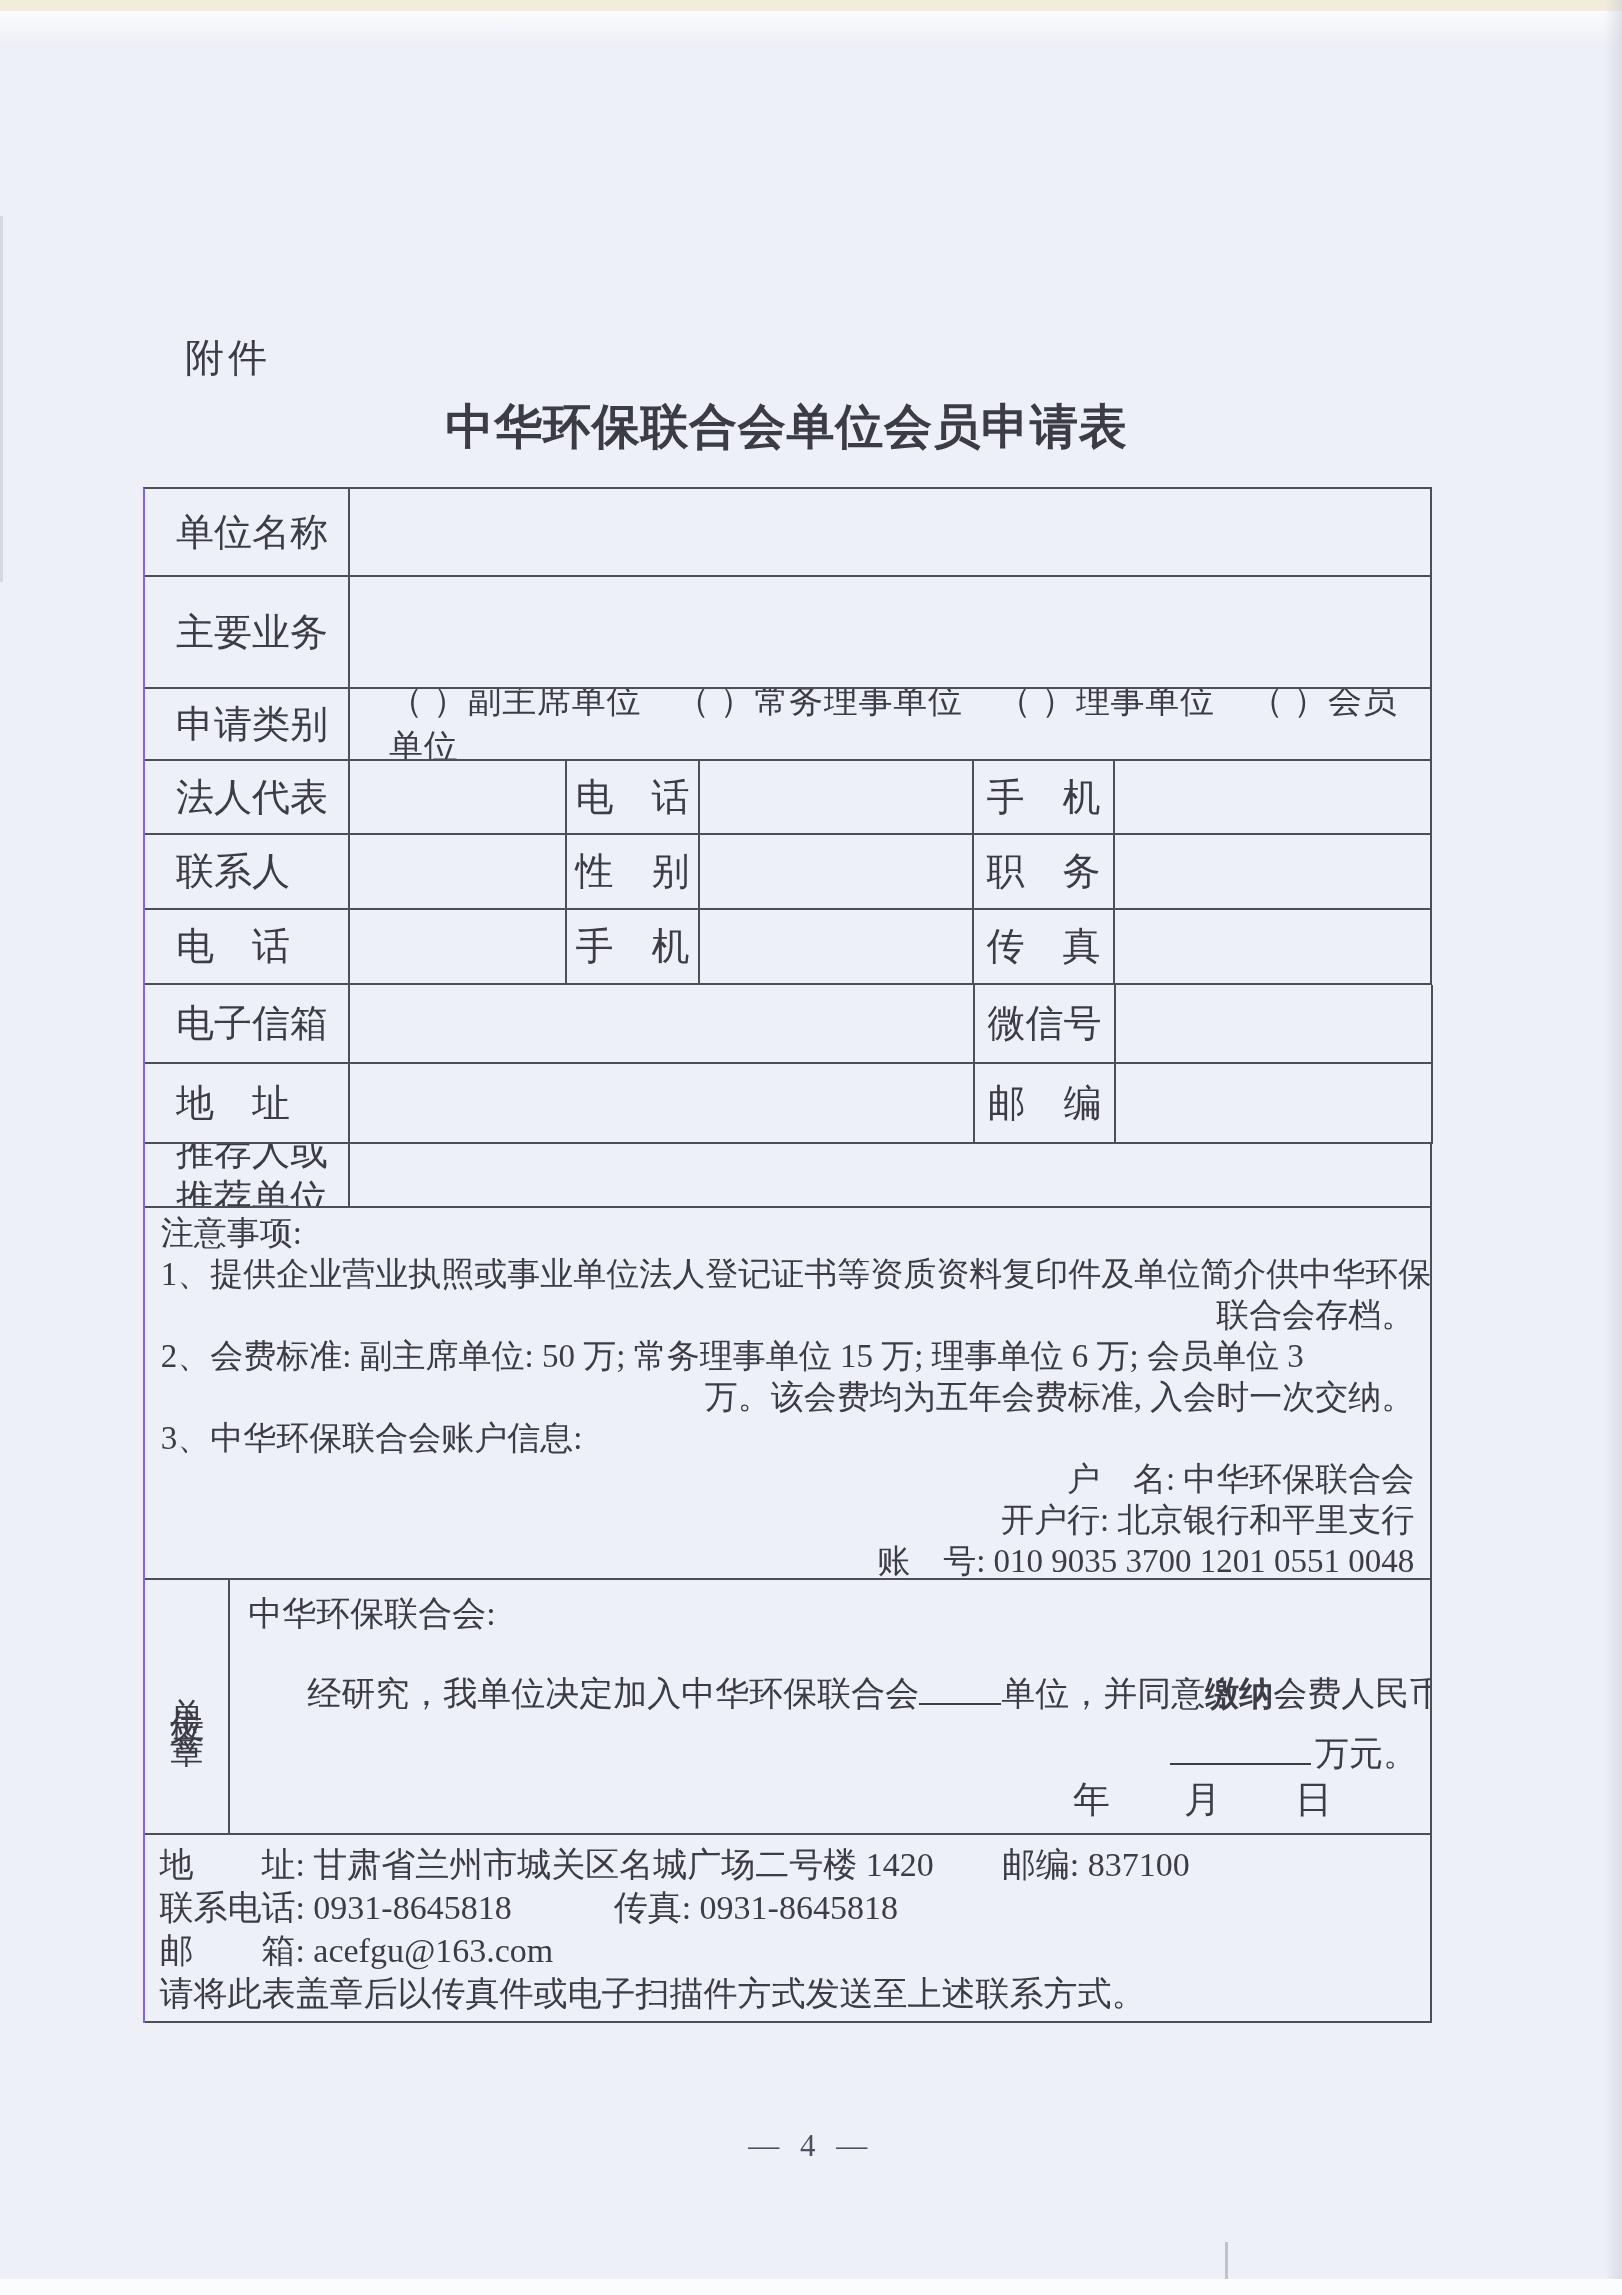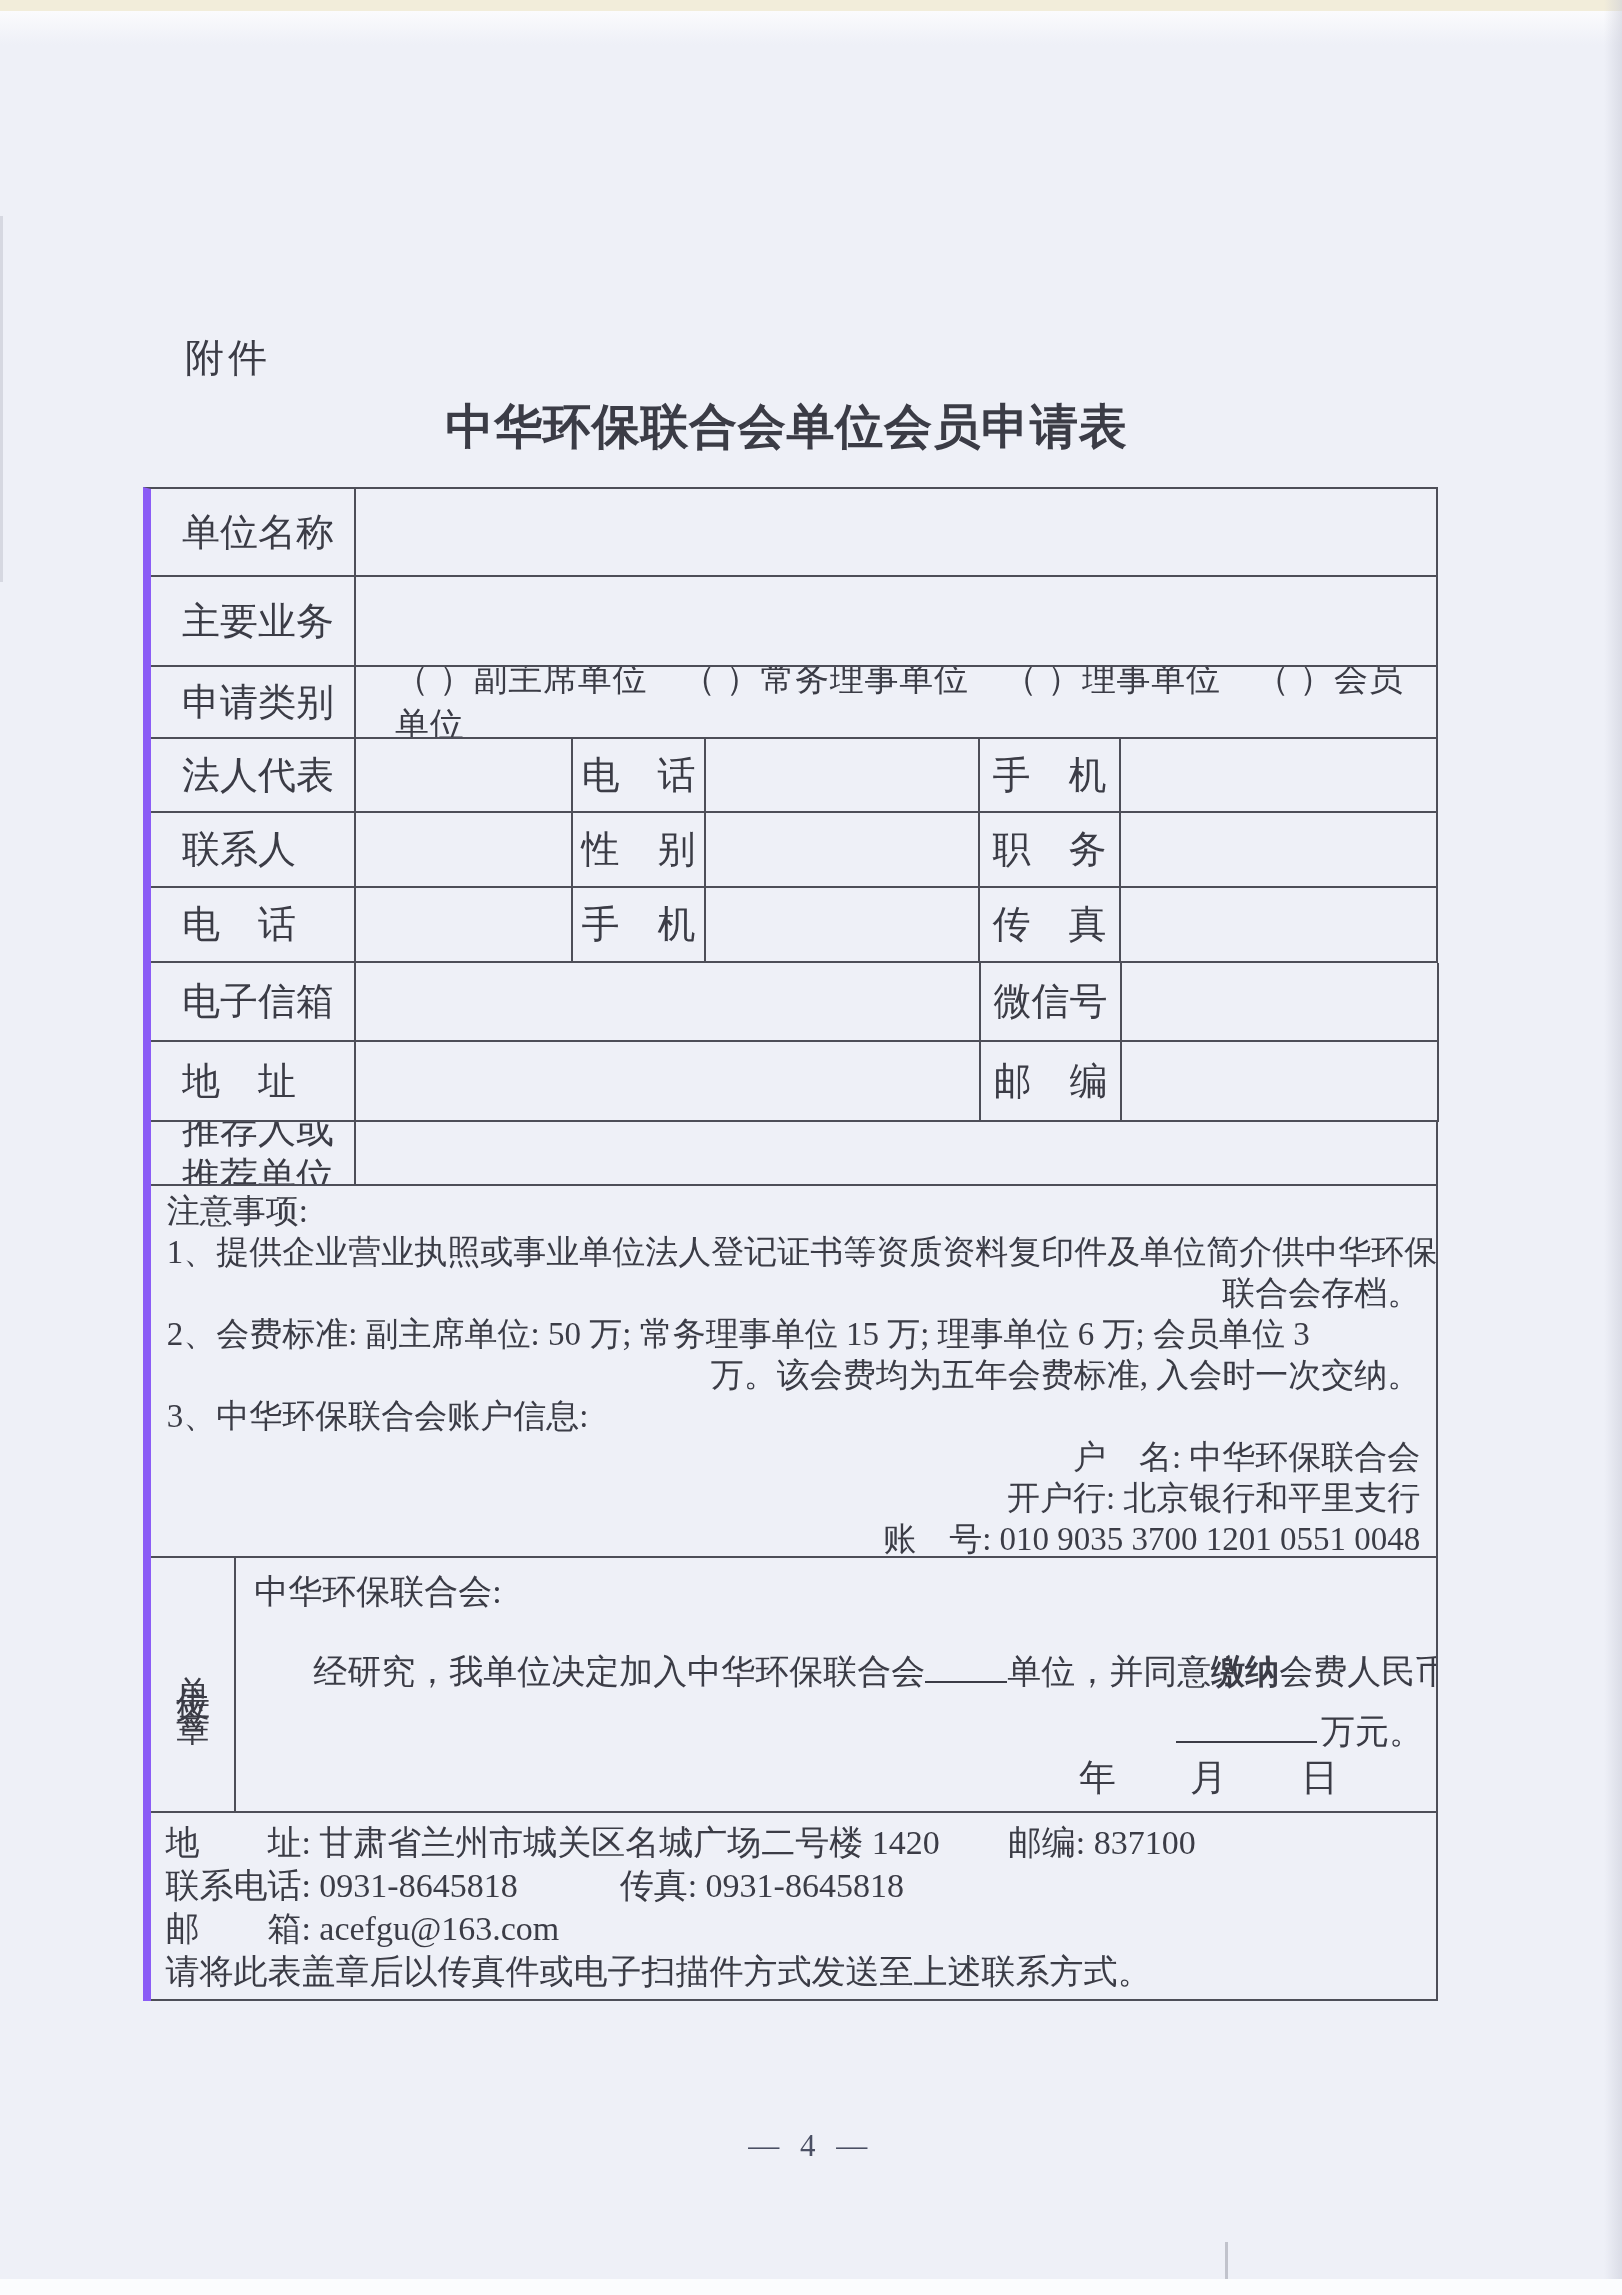--- a/index.html
+++ b/index.html
@@ -19,21 +19,21 @@
   .edge-left{position:absolute;left:0;top:216px;width:3.3px;height:366px;background:#c3c4cf;opacity:.55;}
   .dash{position:absolute;left:1225px;top:2242px;width:3.3px;height:54px;background:#a9aab6;opacity:.65;}
 
   
   .attach{position:absolute;left:185px;top:331px;font-size:39px;letter-spacing:3.9px;}
   .title{position:absolute;left:143px;top:395px;width:1287px;text-align:center;
          font-size:48px;font-weight:bold;letter-spacing:0.7px;}
 
   
   .form{position:absolute;left:143px;top:487px;width:1287px;
-        border-top:2px solid #4d4e58;border-left:8px solid #8b5cf6;font-size:38px;}
+        border-top:2px solid #4d4e58;border-left:2px solid #8b5cf6;font-size:38px;}
   .row{display:flex;}
   .cell{box-sizing:border-box;border-right:2px solid #4d4e58;border-bottom:2px solid #4d4e58;
         display:flex;align-items:center;overflow:hidden;}
   .lab{padding-left:31px;}
   .ctr{justify-content:center;}
   .opts{padding-left:39px;font-size:34px;letter-spacing:0.7px;}
 
   .w313{flex:0 0 205px;} .w332{flex:0 0 217px;} .w204{flex:0 0 133px;}
   .w419{flex:0 0 274px;} .w215{flex:0 0 141px;} .w484{flex:0 0 317px;}
   .w955{flex:0 0 625px;} .w1654{flex:0 0 1082px;} .w130{flex:0 0 85px;}
@@ -77,21 +77,21 @@
   <div class="attach">附件</div>
   <div class="title">中华环保联合会单位会员申请表</div>
 
   <div class="form">
 
     <div class="row" style="height:88px">
       <div class="cell lab w313">单位名称</div>
       <div class="cell w1654"></div>
     </div>
 
-    <div class="row" style="height:90px">
+    <div class="row" style="height:112px">
       <div class="cell lab w313">主要业务</div>
       <div class="cell w1654"></div>
     </div>
 
     <div class="row" style="height:72px">
       <div class="cell lab w313">申请类别</div>
       <div class="cell opts w1654">（ ）副主席单位　（ ）常务理事单位　（ ）理事单位　（ ）会员单位</div>
     </div>
 
     <div class="row" style="height:74px">

